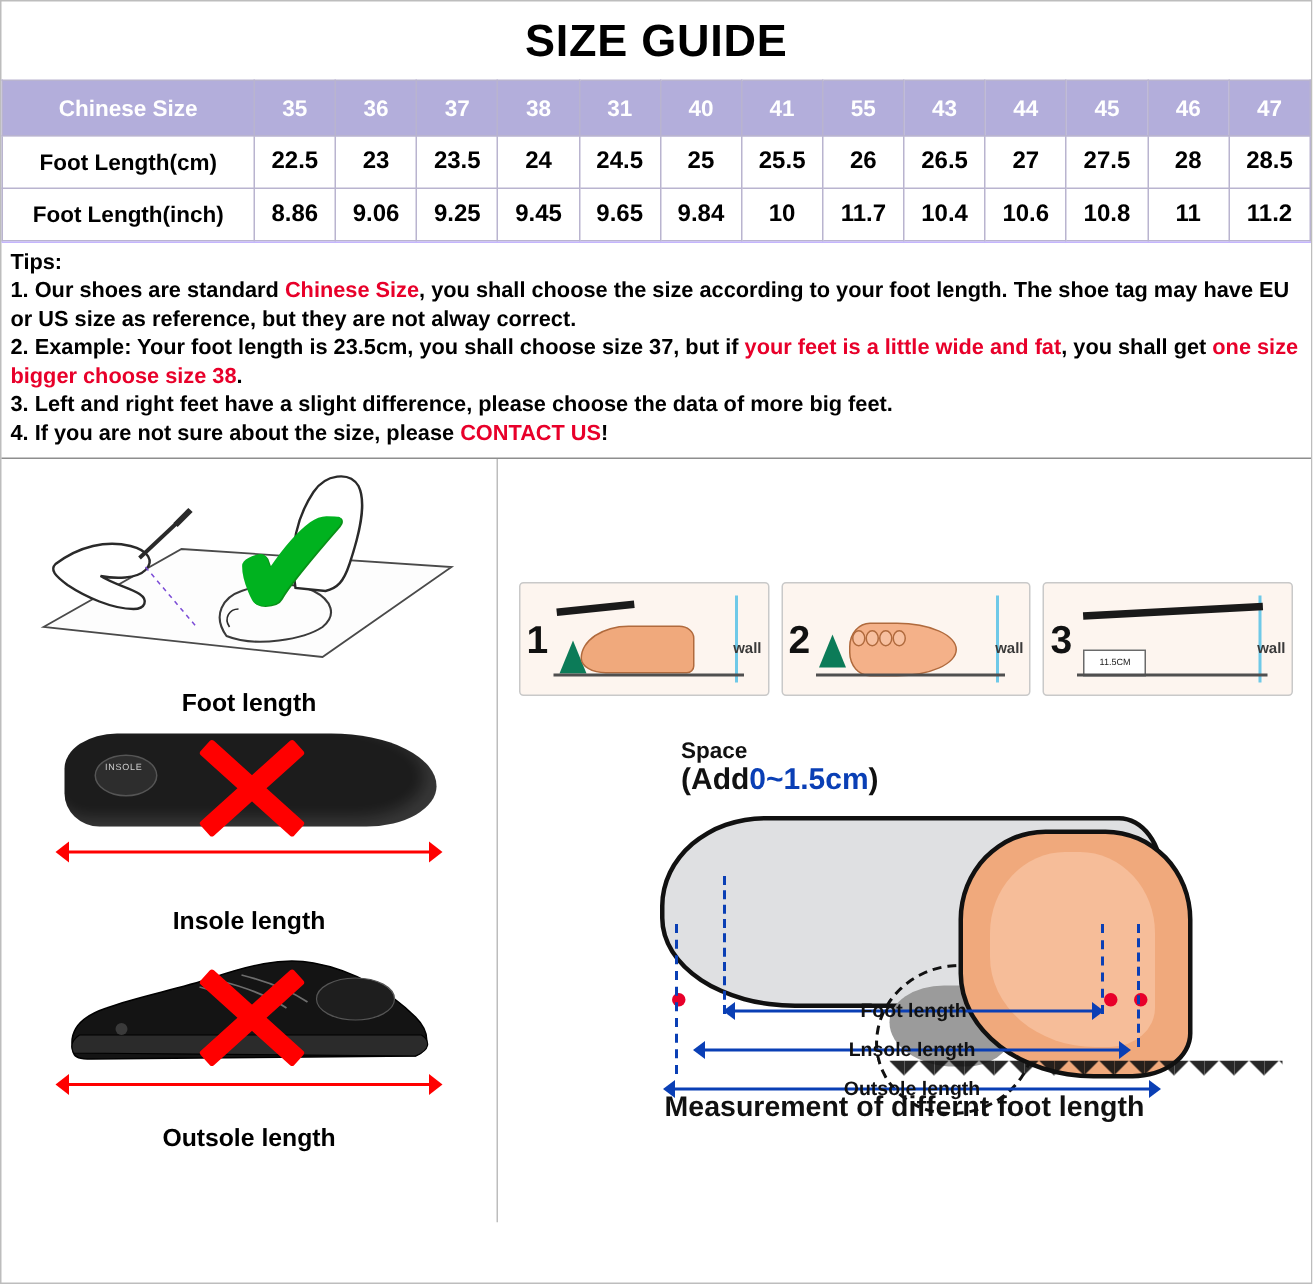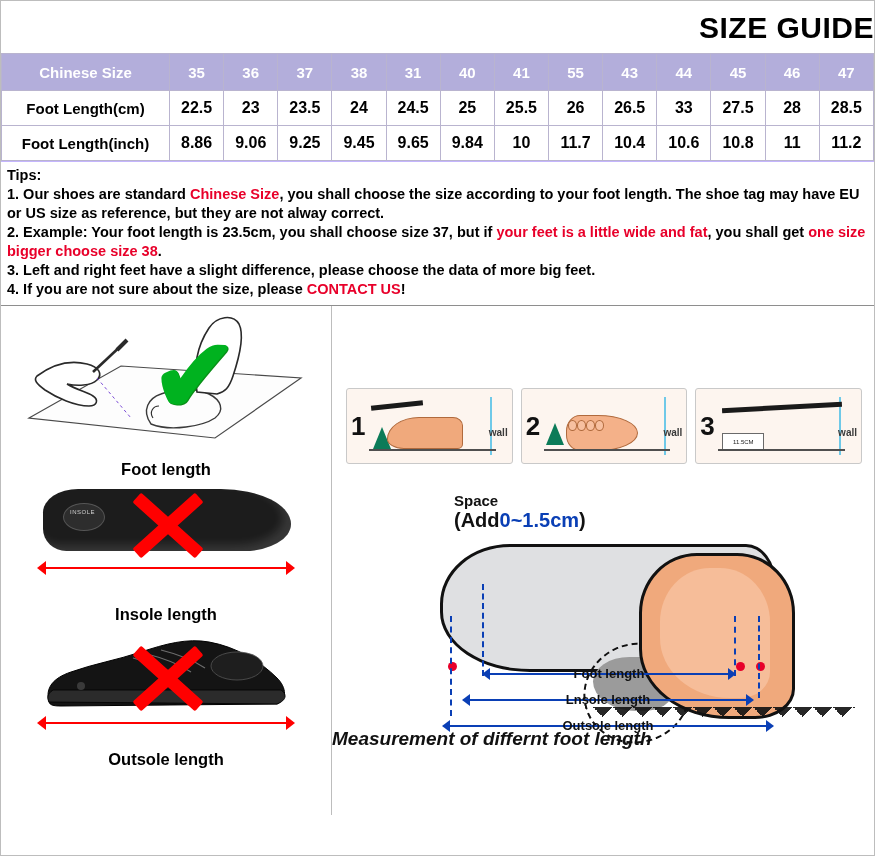--- a/index.html
+++ b/index.html
@@ -16,21 +16,21 @@
   }
   .page {
     position: relative;
     width: 875px;
     height: 856px;
     box-sizing: border-box;
     border: 1px solid #bdbdbd;
   }
   
   .title {
-    text-align: right;
+    text-align: center;
     font-size: 30px;
     font-weight: bold;
     letter-spacing: 0.5px;
     padding: 10px 0 8px 0;
   }
   
   .size-table {
     width: 100%;
     border-collapse: collapse;
     table-layout: fixed;
@@ -369,25 +369,24 @@
     text-align: center;
     font-size: 13px;
     font-weight: bold;
     color: #111;
     background: transparent;
   }
   .bf-caption {
     position: absolute;
     left: 0; right: 0;
     top: 262px;
-    text-align: left;
+    text-align: center;
     font-size: 19px;
     font-weight: bold;
     color: #111;
-    font-style: italic;
   }
   .dash-v {
     position: absolute;
     width: 0;
     border-left: 2px dashed #0a3fb5;
   }
   .ell {
     position: absolute;
     left: 140px; top: 96px;
     width: 104px; height: 96px;
@@ -425,21 +424,21 @@
       <td class="rowlabel">Foot Length(cm)</td>
       <td>22.5</td>
       <td>23</td>
       <td>23.5</td>
       <td>24</td>
       <td>24.5</td>
       <td>25</td>
       <td>25.5</td>
       <td>26</td>
       <td>26.5</td>
-      <td>33</td>
+      <td>27</td>
       <td>27.5</td>
       <td>28</td>
       <td>28.5</td>
     </tr>
     <tr>
       <td class="rowlabel">Foot Length(inch)</td>
       <td>8.86</td>
       <td>9.06</td>
       <td>9.25</td>
       <td>9.45</td>

